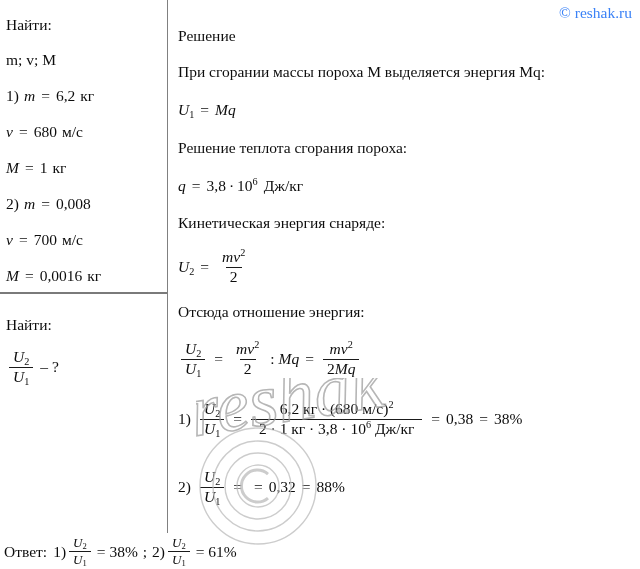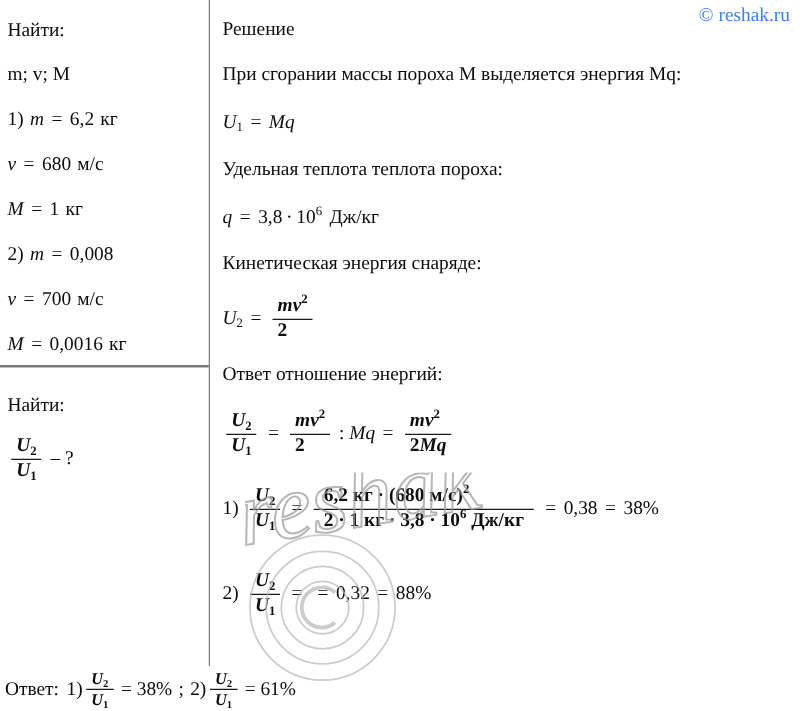--- a/index.html
+++ b/index.html
@@ -88,24 +88,24 @@
     font-style: normal;
     line-height: 0;
   }
   sub { vertical-align: -0.26em; }
   sup { vertical-align: 0.62em; }
 
   
   .frac {
     display: inline-flex;
     flex-direction: column;
+    align-items: center;
     vertical-align: middle;
     margin: 0 3px;
     line-height: 1.05;
-    font-weight: bold;
   }
   .frac > .num {
     padding: 0 4px 1px 4px;
   }
   .frac > .den {
     padding: 1px 4px 0 4px;
     border-top: 1.4px solid #1a1a1a;
   }
   .frac.wide > .num, .frac.wide > .den { padding-left: 8px; padding-right: 8px; }
 
@@ -205,36 +205,36 @@
       <span class="frac">
         <span class="num mi">U<sub class="mn">2</sub></span>
         <span class="den mi">U<sub class="mn">1</sub></span>
       </span>
       <span class="mn" style="margin-left:4px">– ?</span>
     </div>
   </div>
 
   <div class="col-right">
 
-    <div class="row" style="height:34px;padding-top:7px">
+    <div class="row" style="height:34px;padding-top:19px">
       <span class="lbl">Решение</span>
     </div>
 
     <div class="row" style="height:38px">
       <span class="lbl">При сгорании массы пороха М выделяется энергия Mq:</span>
     </div>
 
     <div class="row" style="height:38px">
       <span class="mi">U<sub class="mn">1</sub></span>
       <span class="eqsign">=</span>
       <span class="mi">Mq</span>
     </div>
 
     <div class="row" style="height:38px">
-      <span class="lbl">Удельная теплота теплота пороха:</span>
+      <span class="lbl">Решение теплота сгорания пороха:</span>
     </div>
 
     <div class="row" style="height:38px">
       <span class="mi">q</span>
       <span class="eqsign">=</span>
       <span class="mn">3,8</span>
       <span class="dot">·</span>
       <span class="mn">10<sup>6</sup></span>
       <span class="mu" style="margin-left:6px">Дж/кг</span>
     </div>
@@ -246,21 +246,21 @@
     <div class="row" style="height:52px">
       <span class="mi">U<sub class="mn">2</sub></span>
       <span class="eqsign">=</span>
       <span class="frac">
         <span class="num mi">mv<sup class="mn">2</sup></span>
         <span class="den mn">2</span>
       </span>
     </div>
 
     <div class="row" style="height:38px">
-      <span class="lbl">Ответ отношение энергий:</span>
+      <span class="lbl">Отсюда отношение энергия:</span>
     </div>
 
     <div class="row" style="height:56px">
       <span class="frac">
         <span class="num mi">U<sub class="mn">2</sub></span>
         <span class="den mi">U<sub class="mn">1</sub></span>
       </span>
       <span class="eqsign">=</span>
       <span class="frac">
         <span class="num mi">mv<sup class="mn">2</sup></span>

